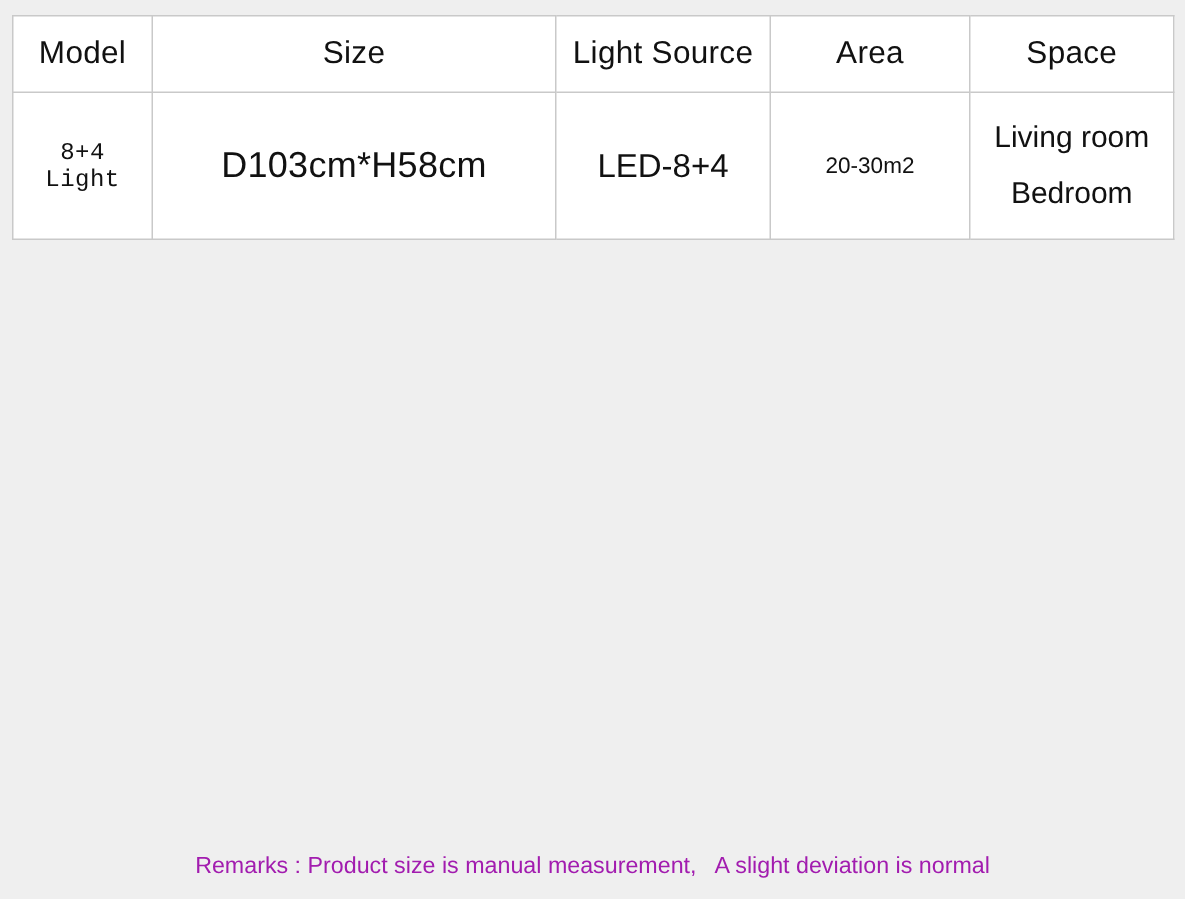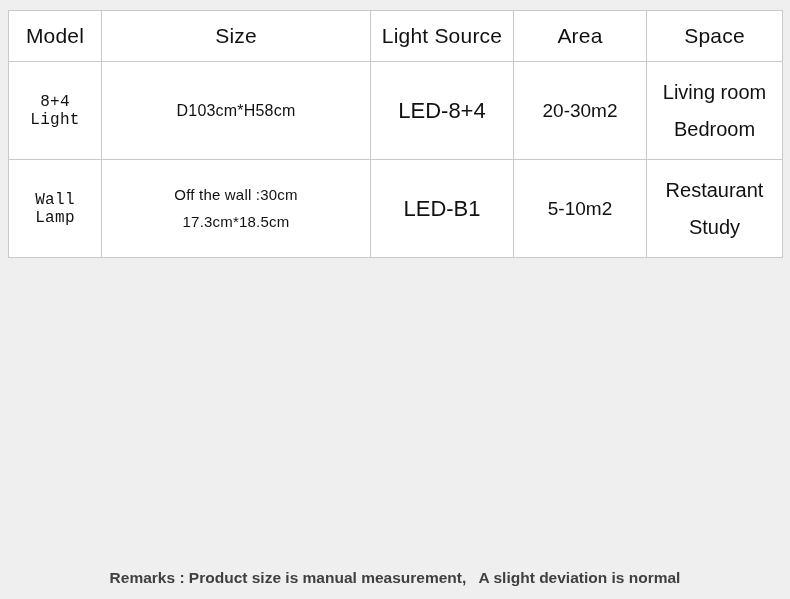--- a/index.html
+++ b/index.html
@@ -58,37 +58,37 @@
     color: #111111;
   }
 
   .cell-model {
     font-size: 16px;
     letter-spacing: 0.3px;
     font-family: Liberation Mono, monospace;
   }
 
   .cell-size {
-    font-size: 16px;
+    font-size: 24px;
     font-weight: bold;
     letter-spacing: 0.2px;
   }
 
   .cell-size.small {
     font-size: 15px;
     font-weight: normal;
     line-height: 1.75;
   }
 
   .cell-light {
     font-size: 22px;
   }
 
   .cell-area {
-    font-size: 19px;
+    font-size: 15px;
   }
 
   .cell-space {
     font-size: 20px;
     line-height: 1.85;
   }
 
   .cell-lines {
     display: block;
   }
@@ -100,23 +100,22 @@
     position: absolute;
     left: 0;
     top: 556px;
     width: 790px;
     height: 43px;
     display: flex;
     align-items: center;
     justify-content: center;
     background: #efefef;
     font-size: 15.5px;
-    color: #404040;
+    color: #a21caf;
     white-space: pre;
-    font-weight: bold;
   }
 </style>
 </head>
 <body>
 
 <div class="spec-sheet">
 
   <table class="spec-table">
     <colgroup>
       <col class="col-model">
@@ -149,36 +148,19 @@
           <span class="cell-lines">
             <span>Living room</span>
             <span>Bedroom</span>
           </span>
         </td>
       </tr>
 
 
 
 
-      <tr>
-        <td class="cell-model">Wall  Lamp</td>
-        <td class="cell-size small">
-          <span class="cell-lines">
-            <span>Off the wall :30cm</span>
-            <span>17.3cm*18.5cm</span>
-          </span>
-        </td>
-        <td class="cell-light">LED-B1</td>
-        <td class="cell-area">5-10m2</td>
-        <td class="cell-space">
-          <span class="cell-lines">
-            <span>Restaurant</span>
-            <span>Study</span>
-          </span>
-        </td>
-      </tr>
 
     </tbody>
   </table>
 
   <div class="remarks">Remarks : Product size is manual measurement,   A slight deviation is normal</div>
 
 </div>
 
 </body></html>

